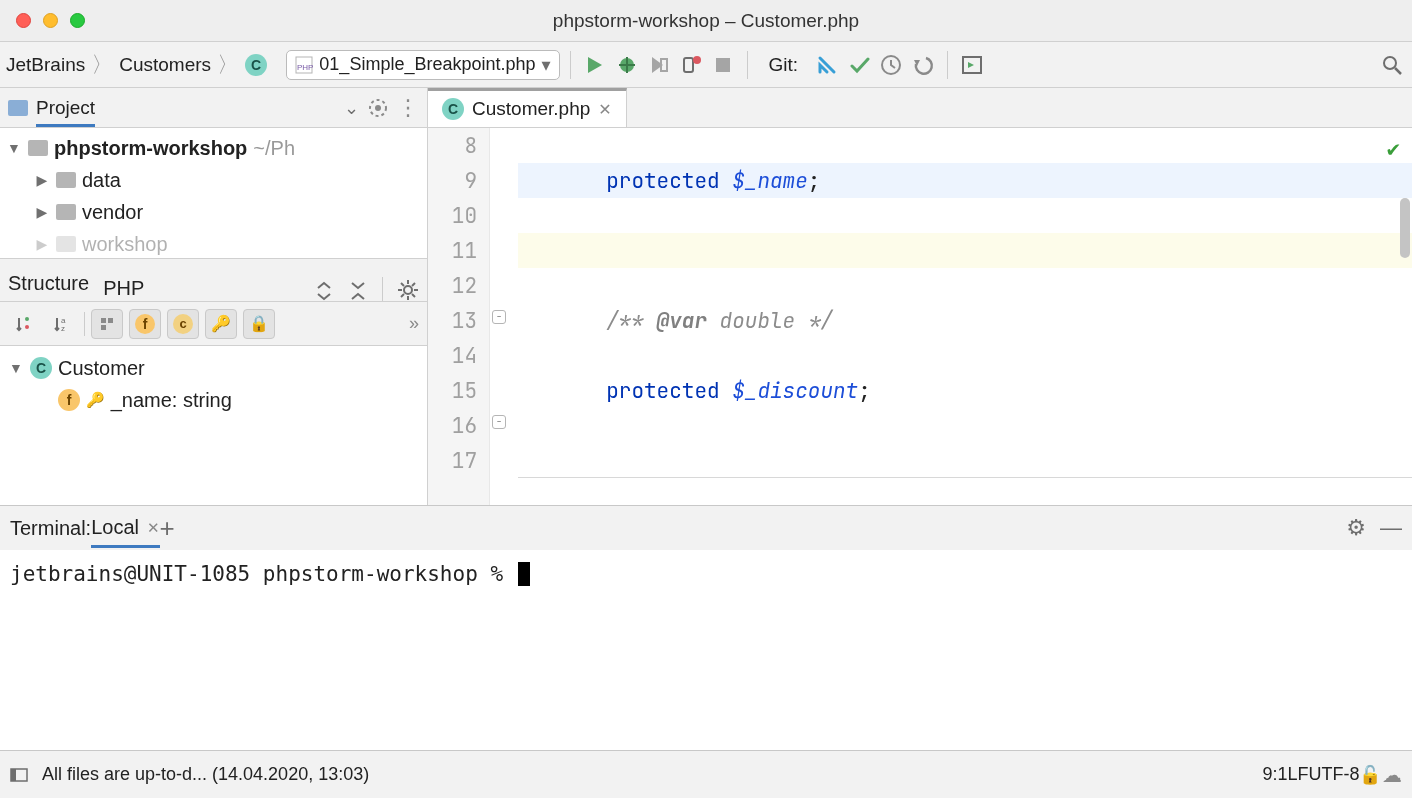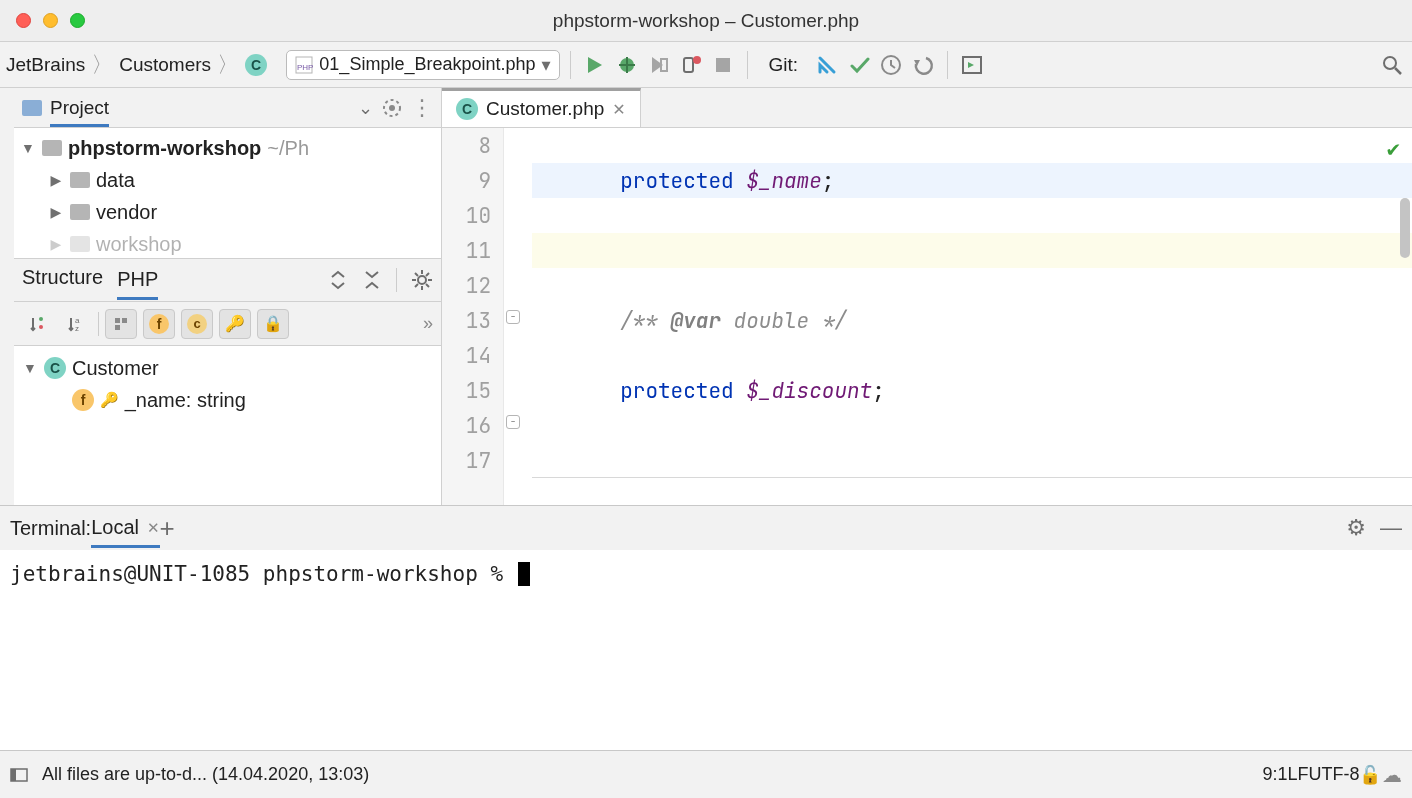--- a/index.html
+++ b/index.html
@@ -14,32 +14,32 @@
 
 .toolbar { height: 46px; display: flex; align-items: center; background: #f2f2f2; border-bottom: 1px solid #d0d0d0; padding: 0 6px; gap: 4px; }
 .breadcrumb { display: flex; align-items: center; gap: 2px; font-size: 19px; }
 .bc-sep { color: #999; margin: 0 4px; font-size: 22px; }
 .run-config { display: flex; align-items: center; border: 1px solid #bbb; border-radius: 5px; background: #fff; padding: 3px 8px; margin-left: 8px; gap: 6px; }
 .tb-sep { width: 1px; height: 28px; background: #ccc; margin: 0 6px; }
 .tb-btn { width: 28px; height: 28px; display: flex; align-items: center; justify-content: center; cursor: pointer; }
 .git-label { font-size: 19px; margin: 0 11px; }
 
 .main-area { flex: 1; display: flex; min-height: 0; }
-.left-col { width: 428px; display: flex; flex-direction: column; border-right: 1px solid #d0d0d0; min-height: 0; margin-left: 14px; }
+.left-col { width: 428px; display: flex; flex-direction: column; border-right: 1px solid #d0d0d0; min-height: 0; }
 .panel-header { height: 40px; display: flex; align-items: center; background: #f2f2f2; border-bottom: 1px solid #d0d0d0; padding: 0 8px; gap: 8px; }
 .panel-title { font-size: 19px; border-bottom: 3px solid #3e7ac0; padding-bottom: 5px; margin-bottom: -8px; }
 .tree { flex: 1; background: #fff; overflow: hidden; padding: 4px 0; font-size: 20px; }
 .tree-row { display: flex; align-items: center; height: 32px; padding-left: 6px; gap: 6px; white-space: nowrap; }
 .tree-indent1 { padding-left: 34px; }
 .triangle { font-size: 14px; color: #707070; width: 16px; text-align: center; }
 .folder-icon { width: 20px; height: 16px; background: #b5b5b5; border-radius: 2px; display: inline-block; }
 .bold { font-weight: 700; }
 .muted { color: #999; }
 
-.structure-header { height: 44px; display: flex; align-items: center; border-top: 1px solid #d0d0d0; border-bottom: 1px solid #d0d0d0; background: #f2f2f2; padding: 0 8px; font-size: 20px; gap: 14px; }
+.structure-header { height: 44px; display: flex; align-items: flex-end; border-top: 1px solid #d0d0d0; border-bottom: 1px solid #d0d0d0; background: #f2f2f2; padding: 0 8px; font-size: 20px; gap: 14px; }
 .structure-tab { padding-bottom: 6px; }
 .structure-tab.active { border-bottom: 3px solid #3e7ac0; margin-bottom: -8px; }
 .structure-tools { height: 44px; display: flex; align-items: center; border-bottom: 1px solid #d0d0d0; background: #f2f2f2; padding: 0 8px; gap: 6px; }
 .tool-chip { width: 32px; height: 30px; border-radius: 4px; display: flex; align-items: center; justify-content: center; font-size: 16px; }
 .tool-chip.framed { background: #e3e3e3; border: 1px solid #c9c9c9; }
 .structure-tree { flex: 1; background: #fff; padding: 6px 0; font-size: 20px; }
 .circ { width: 22px; height: 22px; border-radius: 50%; display: inline-flex; align-items: center; justify-content: center; font-size: 14px; font-weight: 700; }
 .circ.c { background: #7fd3c4; color: #1a5248; }
 .circ.f { background: #f9c66a; color: #6b4300; }
 
@@ -48,21 +48,21 @@
 .tab { display: flex; align-items: center; gap: 8px; padding: 0 14px; background: #fff; border-right: 1px solid #d0d0d0; border-top: 3px solid #a0a0a0; font-size: 19px; }
 .tab-close { color: #888; cursor: pointer; font-size: 16px; }
 .editor-body { flex: 1; display: flex; background: #fff; font-family: "JetBrains Mono", Menlo, Consolas, monospace; font-size: 21px; overflow: hidden; position: relative; }
 .gutter { width: 62px; background: #f5f5f5; border-right: 1px solid #e8e8e8; text-align: right; padding-right: 12px; color: #a0a0a0; line-height: 35px; padding-top: 0; }
 .fold-gutter { width: 22px; position: relative; }
 .code { flex: 1; line-height: 35px; white-space: pre; padding-left: 6px; }
 .code-line { height: 35px; }
 .hl-line { background: #fdfcea; }
 .hl-blue { background: #edf4fe; }
 .kw { color: #0033b3; }
-.var { color: #701a75; font-style: italic; }
+.var { color: #1d4ed8; font-style: italic; }
 .comment { color: #8c8c8c; font-style: italic; }
 .doctag { color: #808080; font-style: italic; font-weight: bold; }
 .check-ok { position: absolute; top: 6px; right: 12px; color: #3a9e3a; font-size: 22px; }
 .scroll-thumb { position: absolute; right: 2px; top: 70px; width: 10px; height: 60px; background: #c4c4c4; border-radius: 5px; }
 
 .terminal-panel { border-top: 1px solid #c8c8c8; background: #f2f2f2; display: flex; flex-direction: column; }
 .terminal-header { height: 44px; display: flex; align-items: center; padding: 0 10px; gap: 0; font-size: 20px; }
 .term-title { }
 .term-tab { display: flex; align-items: center; gap: 8px; border-bottom: 3px solid #3e7ac0; padding-bottom: 6px; margin-bottom: -8px; }
 .term-tab .tab-close { font-size: 15px; }

